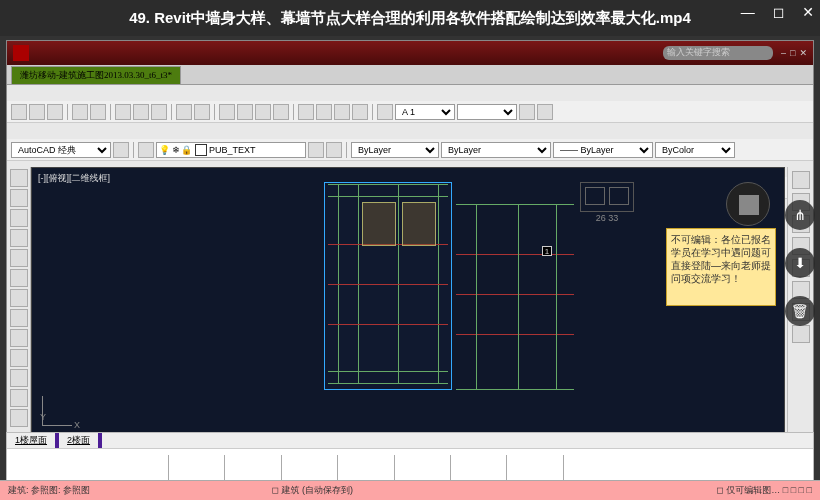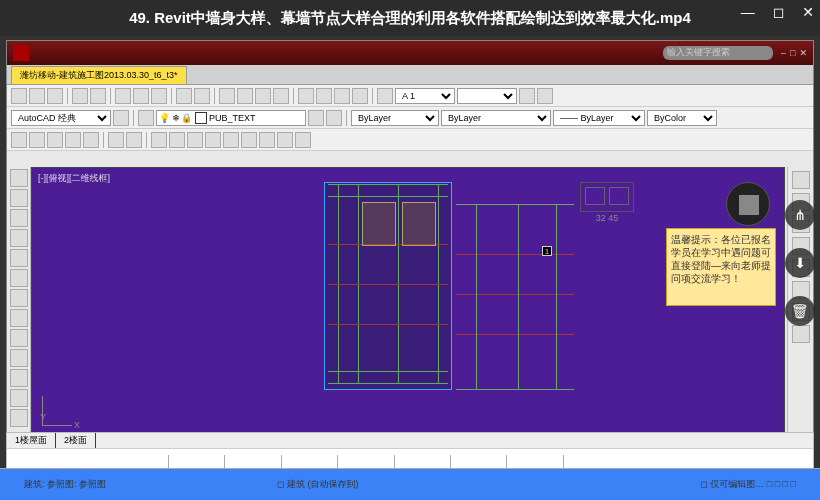--- a/index.html
+++ b/index.html
@@ -19,31 +19,31 @@
 .acad-corner { margin-left:8px; display:flex; gap:4px; }
 .acad-corner span { color:#ccc; font-size:9px; }
 
 
 .menubar { height:18px; background:#e0e0e0; display:flex; align-items:center; padding:0 6px; font-size:10px; color:#333; border-bottom:1px solid #bbb; }
 .menubar span { margin-right:14px; cursor:pointer; }
 
 
 .doctabs { height:20px; background:#d0d0d0; display:flex; align-items:flex-end; padding:0 4px; border-bottom:1px solid #999; }
 .doctab { padding:2px 8px; font-size:9px; background:#c0c0c0; border:1px solid #999; border-bottom:none; margin-right:2px; cursor:pointer; }
-.doctab.active { background:#fde047; }
-
-
-.tb { height:22px; background:#f0f0f0; display:flex; align-items:center; padding:0 4px; border-bottom:1px solid #ccc; gap:2px; }
+.doctab.active { background:#4d7c0f;font-family:Liberation Serif, serif; }
+
+
+.tb { height:22px; background:#f0f0f0; display:flex; align-items:center; padding:0 4px; border-bottom:1px solid #ccc; gap:2px;margin-top:16px; }
 .tb .ico { width:16px; height:16px; background:#ddd; border:1px solid #aaa; cursor:pointer; flex-shrink:0; }
 .tb .sep { width:1px; height:16px; background:#aaa; margin:0 2px; flex-shrink:0; }
 .tb select, .tb .sel { height:16px; font-size:9px; border:1px solid #999; background:#fff; padding:0 2px; }
 .layer-swatch { width:12px; height:12px; background:#fff; border:1px solid #333; display:inline-block; vertical-align:middle; }
 
 
-.workspace { position:absolute; left:24px; top:126px; right:28px; bottom:48px; background:#4c1d95; border:1px solid #444; }
+.workspace { position:absolute; left:24px; top:126px; right:28px; bottom:48px; background:#0f172a; border:1px solid #444; }
 .tool-col { position:absolute; left:0; top:126px; width:24px; bottom:48px; background:#e8e8e8; border-right:1px solid #bbb; }
 .tool-col .ico { width:18px; height:18px; margin:2px auto; background:#ddd; border:1px solid #aaa; }
 .tool-col-r { position:absolute; right:0; top:126px; width:26px; bottom:48px; background:#e8e8e8; border-left:1px solid #bbb; }
 .tool-col-r .ico { width:18px; height:18px; margin:4px auto; background:#ddd; border:1px solid #aaa; }
 
 
 .canvas-lbl { position:absolute; left:6px; top:4px; font-size:9px; color:#ddd; }
 .ucs { position:absolute; left:10px; bottom:20px; }
 .ucs .y { position:absolute; width:1px; height:30px; background:#888; bottom:0; }
 .ucs .x { position:absolute; height:1px; width:30px; background:#888; bottom:0; }
@@ -70,25 +70,25 @@
 .cmd-in input { flex:1; border:none; background:transparent; font-size:9px; outline:none; }
 
 
 .float-r { position:absolute; right:0; top:200px; width:40px; display:flex; flex-direction:column; gap:18px; align-items:center; }
 .float-r .b { width:30px; height:30px; border-radius:15px; background:rgba(40,40,40,.8); display:flex; align-items:center; justify-content:center; color:#fff; font-size:14px; cursor:pointer; }
 
 .tooltip { position:absolute; right:44px; top:228px; width:110px; height:78px; background:#ffe89a; border:1px solid #c9a227; font-size:10px; padding:4px; color:#333; line-height:1.3; }
 
 .bot-strip { position:absolute; left:6px; right:6px; bottom:6px; height:62px; background:#fff; border:1px solid #bbb; }
 .bot-strip .tabs { height:16px; background:#eee; display:flex; font-size:9px; border-bottom:1px solid #ccc; }
-.bot-strip .tabs span { padding:1px 8px; border-right:1px solid #4c1d95; }
+.bot-strip .tabs span { padding:1px 8px; border-right:4px solid #4c1d95;text-decoration:underline; }
 .bot-strip .draw { position:absolute; left:90px; top:22px; right:10px; height:30px; }
 .bot-strip .draw .vline { position:absolute; width:1px; background:#aaa; height:30px; }
 .zhihu { position:absolute; right:12px; bottom:8px; font-size:13px; color:rgba(255,255,255,.6); font-style:italic; }
-.bottombar { position:absolute; left:0; right:0; bottom:0; height:32px; background:#3b82f6; border-top:1px solid #aaa; font-size:9px; display:flex; align-items:center; padding:0 24px; color:#333; }
+.bottombar { position:absolute; left:0; right:0; bottom:0; height:20px; background:#fca5a5; border-top:1px solid #aaa; font-size:9px; display:flex; align-items:center; padding:0 8px; color:#333; }
 .bottombar .r { margin-left:auto; }
 </style>
 </head>
 <body>
 
 <div class="titlebar">
   <span class="title">49. Revit中墙身大样、幕墙节点大样合理的利用各软件搭配绘制达到效率最大化.mp4</span>
   <div class="win-ctl">
     <span>—</span>
     <span>◻</span>
@@ -154,22 +154,22 @@
         <span>❄</span>
         <span>🔒</span>
         <span class="layer-swatch"></span>
       <span>PUB_TEXT</span>
     </div>
     <div class="ico"></div>
     <div class="ico"></div>
     <div class="sep"></div>
     <select class="sel" style="width:88px"><option>ByLayer</option></select>
     <select class="sel" style="width:110px"><option>ByLayer</option></select>
-    <select class="sel" style="width:92px"><option>—— ByLayer</option></select>
-    <select class="sel" style="width:70px"><option>ByColor</option></select>
+    <select class="sel" style="width:100px"><option>—— ByLayer</option></select>
+    <select class="sel" style="width:80px"><option>ByColor</option></select>
   </div>
 
   <div class="tb">
     <div class="ico"></div>
     <div class="ico"></div>
     <div class="ico"></div>
     <div class="ico"></div>
     <div class="ico"></div>
     <div class="sep"></div>
     <div class="ico"></div>
@@ -242,21 +242,21 @@
       <div class="l" style="left:0;top:130px;width:100%;height:1px;background:#a33"></div>
       <div class="l" style="left:0;bottom:0;width:100%;height:1px"></div>
       <div class="l" style="left:20px;top:0;width:1px;height:100%"></div>
       <div class="l" style="left:62px;top:0;width:1px;height:100%"></div>
       <div class="l" style="left:100px;top:0;width:1px;height:100%"></div>
       <div style="position:absolute;left:86px;top:42px;width:10px;height:10px;background:#000;border:1px solid #ccc;font-size:8px;color:#ccc;text-align:center">1</div>
     </div>
     <div class="dwg-mini">
       <div style="position:absolute;left:4px;top:4px;width:20px;height:18px;border:1px solid #666"></div>
       <div style="position:absolute;left:28px;top:4px;width:20px;height:18px;border:1px solid #666"></div>
-      <div class="t">32  45</div>
+      <div class="t">26  33</div>
     </div>
 
     <div class="ucs">
       <div class="y"></div>
         <div class="x"></div>
       <div class="yl">Y</div>
       <div class="xl">X</div>
     </div>
     <div class="layout-tabs">
       <span>◄</span>
@@ -270,21 +270,21 @@
 
   <div class="cmdarea">
     <div class="cmd-hist">自动保存到 C:\Users\lenovo\appdata\local\temp\潍坊移动-建筑施工图2013.03.30_t6_t3_1_1_2599.sv$ …</div>
     <div class="cmd-in">
       <span class="arrow">▸</span>
       <input value="指定对角点或 [栏选(F)/圈围(WP)/圈交(CP)]:" style="">
     </div>
   </div>
 </div>
 
-<div class="tooltip">温馨提示：各位已报名学员在学习中遇问题可直接登陆—来向老师提问项交流学习！</div>
+<div class="tooltip">不可编辑：各位已报名学员在学习中遇问题可直接登陆—来向老师提问项交流学习！</div>
 
 <div class="float-r">
   <div class="b">⋔</div>
   <div class="b">⬇</div>
   <div class="b">🗑</div>
 </div>
 
 <div class="bot-strip">
   <div class="tabs">
     <span>1楼屋面</span>

